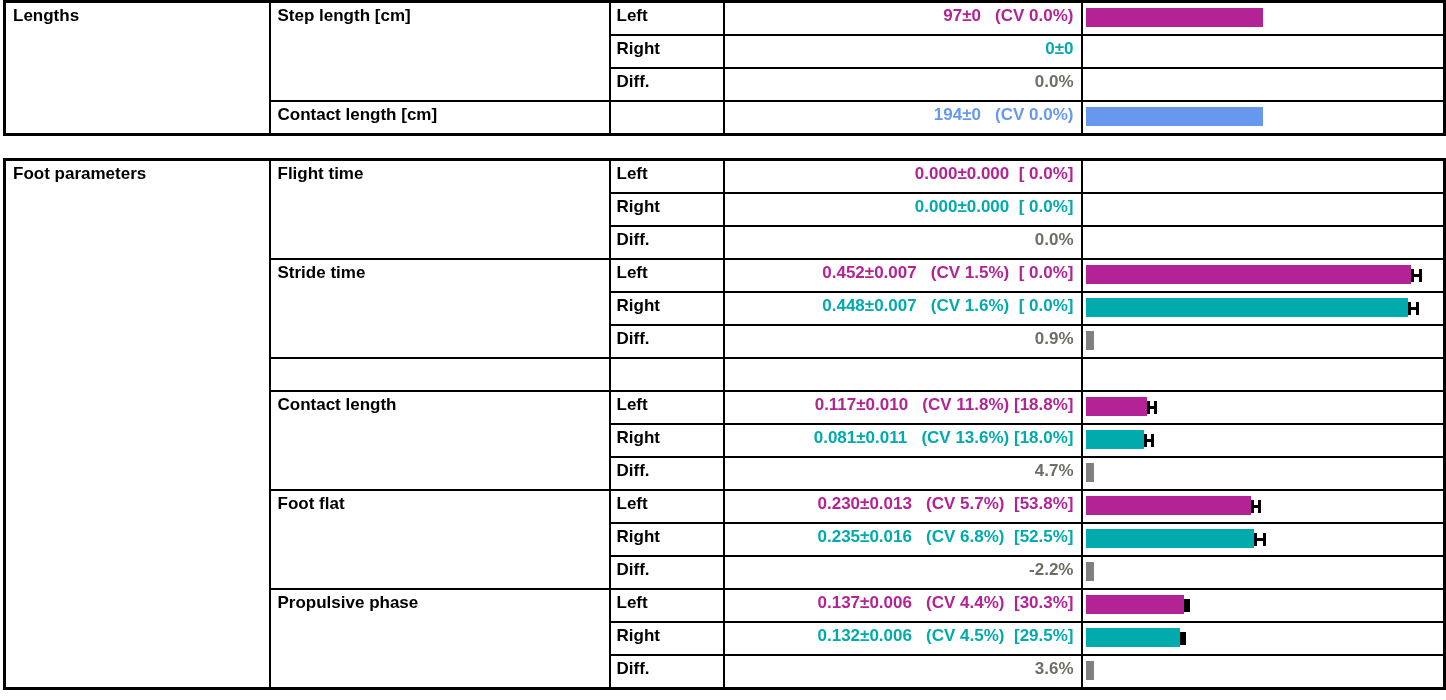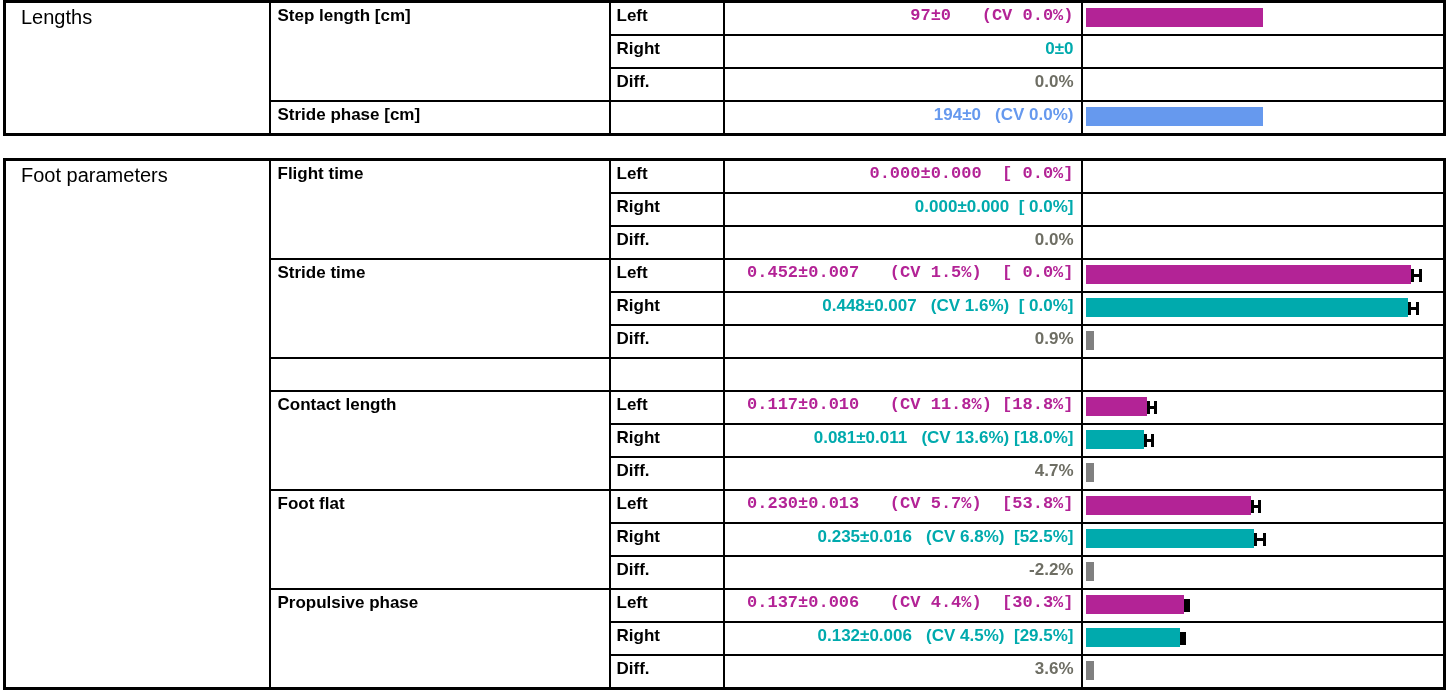--- a/index.html
+++ b/index.html
@@ -37,24 +37,24 @@
   }
 
   
   .c-group { width: 265px; }
   .c-param { width: 340px; }
   .c-side  { width: 114px; }
   .c-value { width: 358px; }
   .c-bar   { width: 363px; }
 
   .group-label {
-    font-size: 20px;
-    font-weight: normal;
+    font-size: 17px;
+    font-weight: bold;
     color: #000000;
-    padding: 4px 0 0 15px;
+    padding: 4px 0 0 7px;
     line-height: 1.05;
     white-space: nowrap;
   }
 
   .param-label {
     font-size: 17px;
     font-weight: bold;
     color: #000000;
     padding: 4px 8px 0 7px;
     line-height: 1.05;
@@ -74,21 +74,21 @@
     text-align: right;
   }
   .value-text {
     font-size: 17px;
     font-weight: bold;
     padding: 4px 7px 0 0;
     line-height: 1.05;
     white-space: pre;
     display: block;
   }
-  .v-left   { color: #B32396; font-family: Liberation Mono, monospace; }
+  .v-left   { color: #B32396; }
   .v-right  { color: #00AAAD; }
   .v-diff   { color: #6E6E64; }
   .v-stride { color: #6699EE; padding-left: 40px; }
 
   
   .bar-cell {
     position: relative;
     overflow: hidden;
   }
   .bar-track {
@@ -174,21 +174,21 @@
             <td>
               <div class="side-label">Diff.</div>
             </td>
             <td class="value-cell">
               <span class="value-text v-diff">0.0%</span>
             </td>
             <td class="bar-cell"></td>
           </tr>
           <tr>
             <td rowspan="1">
-              <div class="param-label">Stride phase [cm]</div>
+              <div class="param-label">Contact length [cm]</div>
             </td>
             <td>
               <div class="side-label"></div>
             </td>
             <td class="value-cell">
               <span class="value-text v-stride">194±0   (CV 0.0%)</span>
             </td>
             <td class="bar-cell">
               <div class="bar-track">
                 <div class="bar blue" style="width: 50%;"></div>

